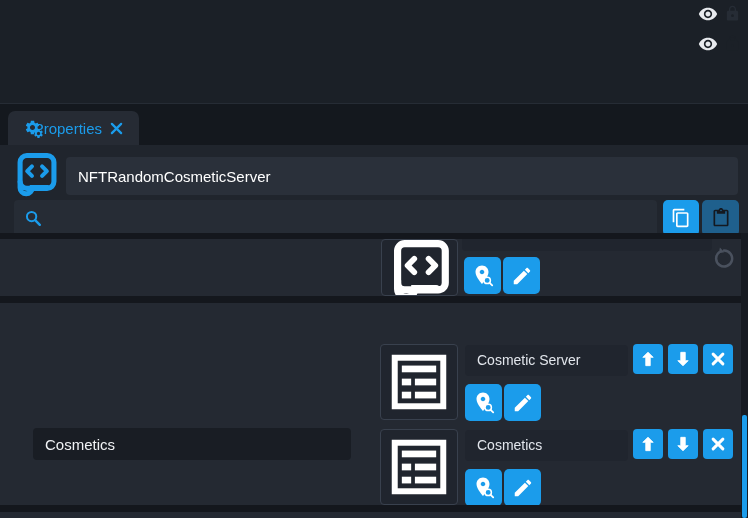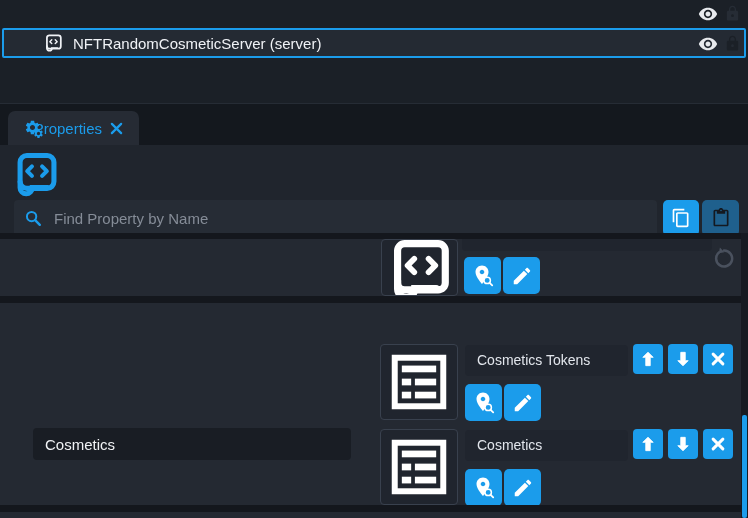--- a/index.html
+++ b/index.html
@@ -99,30 +99,20 @@
       <svg width="20" height="20" viewBox="0 0 24 24">
           <path fill="#e8eaee" d="M12 4.5C7 4.5 2.73 7.61 1 12c1.73 4.39 6 7.5 11 7.5s9.27-3.11 11-7.5c-1.73-4.39-6-7.5-11-7.5zM12 17c-2.76 0-5-2.24-5-5s2.24-5 5-5 5 2.24 5 5-2.24 5-5 5zm0-8c-1.66 0-3 1.34-3 3s1.34 3 3 3 3-1.34 3-3-1.34-3-3-3z"></path>
         </svg>
     </span>
     <span class="lock-slot" style="left:724px;top:5px">
       <svg width="17" height="17" viewBox="0 0 24 24">
           <path fill="#262c35" d="M18 8h-1V6c0-2.76-2.24-5-5-5S7 3.24 7 6v2H6c-1.1 0-2 .9-2 2v10c0 1.1.9 2 2 2h12c1.1 0 2-.9 2-2V10c0-1.1-.9-2-2-2zm-6 9c-1.1 0-2-.9-2-2s.9-2 2-2 2 .9 2 2-.9 2-2 2zm3.1-9H8.9V6c0-1.71 1.39-3.1 3.1-3.1 1.71 0 3.1 1.39 3.1 3.1v2z"></path>
         </svg>
     </span>
 
-    <div class="abs hier-sel">
-      <span style="margin-left:40px;color:#f0f2f6">
-        <svg width="19" height="20" viewBox="0 0 26 26">
-          <rect x="4" y="2.4" width="19" height="18.4" rx="3.4" fill="none" stroke="currentColor" stroke-width="2.4"></rect>
-          <path d="M10.6 8.6 L8 11.2 L10.6 13.8 M15.4 8.6 L18 11.2 L15.4 13.8" fill="none" stroke="currentColor" stroke-width="2" stroke-linecap="round" stroke-linejoin="round"></path>
-          <path d="M4 17.2 v3 a3.4 3.4 0 0 0 6.8 0 v-0.1 h7.6" fill="none" stroke="currentColor" stroke-width="2.4" stroke-linecap="round"></path>
-        </svg>
-      </span>
-      <span class="row-label">NFTRandomCosmeticServer (server)</span>
-    </div>
     <span class="eye-slot" style="left:698px;top:34px">
       <svg width="20" height="20" viewBox="0 0 24 24">
           <path fill="#e8eaee" d="M12 4.5C7 4.5 2.73 7.61 1 12c1.73 4.39 6 7.5 11 7.5s9.27-3.11 11-7.5c-1.73-4.39-6-7.5-11-7.5zM12 17c-2.76 0-5-2.24-5-5s2.24-5 5-5 5 2.24 5 5-2.24 5-5 5zm0-8c-1.66 0-3 1.34-3 3s1.34 3 3 3 3-1.34 3-3-1.34-3-3-3z"></path>
         </svg>
     </span>
     <span class="lock-slot" style="left:724px;top:35px">
       <svg width="17" height="17" viewBox="0 0 24 24">
           <path fill="#1b2027" d="M18 8h-1V6c0-2.76-2.24-5-5-5S7 3.24 7 6v2H6c-1.1 0-2 .9-2 2v10c0 1.1.9 2 2 2h12c1.1 0 2-.9 2-2V10c0-1.1-.9-2-2-2zm-6 9c-1.1 0-2-.9-2-2s.9-2 2-2 2 .9 2 2-.9 2-2 2zm3.1-9H8.9V6c0-1.71 1.39-3.1 3.1-3.1 1.71 0 3.1 1.39 3.1 3.1v2z"></path>
         </svg>
     </span>
@@ -149,29 +139,29 @@
 
   <div class="abs panel"></div>
 
   <span class="abs name-icon">
     <svg width="44" height="46" viewBox="0 0 26 27">
       <rect x="3.6" y="2" width="20" height="19.4" rx="4" fill="none" stroke="currentColor" stroke-width="3"></rect>
       <path d="M10.6 8.4 L7.8 11.2 L10.6 14 M16.6 8.4 L19.4 11.2 L16.6 14" fill="none" stroke="currentColor" stroke-width="2.4" stroke-linecap="round" stroke-linejoin="round"></path>
       <path d="M3.6 17.6 v3.4 a3.6 3.6 0 0 0 7.2 0 v-0.1 h9" fill="none" stroke="currentColor" stroke-width="3" stroke-linecap="round"></path>
     </svg>
   </span>
+  <input class="abs name-input" type="text" value="NFTRandomCosmeticServer" style="">
 
   <div class="abs search-box">
     <span>
       <svg width="19" height="19" viewBox="0 0 22 22">
         <circle cx="8.8" cy="8.8" r="5.4" fill="none" stroke="#1b9ceb" stroke-width="2.3"></circle>
         <path d="M12.9 12.9 L18.3 18.3" stroke="#1b9ceb" stroke-width="2.8" stroke-linecap="round"></path>
       </svg>
     </span>
-    <input class="search-input" type="text" placeholder="Find Property by Name" style="">
   </div>
 
   <div class="abs sq-btn btn-blue copy-btn">
     <span>
       <svg width="20" height="20" viewBox="0 0 24 24">
           <path fill="#ffffff" d="M16 1H4c-1.1 0-2 .9-2 2v14h2V3h12V1zm3 4H8c-1.1 0-2 .9-2 2v14c0 1.1.9 2 2 2h11c1.1 0 2-.9 2-2V7c0-1.1-.9-2-2-2zm0 16H8V7h11v14z"></path>
         </svg>
     </span>
   </div>
   <div class="abs sq-btn btn-paste paste-btn">
@@ -233,21 +223,21 @@
       <svg width="56" height="56" viewBox="0 0 30 30" fill="currentColor">
         <rect x="2" y="2" width="26" height="26" fill="none" stroke="currentColor" stroke-width="3.2"></rect>
         <rect x="5.8" y="6.2" width="18.4" height="3.6"></rect>
         <rect x="5.8" y="13.2" width="5" height="3.6"></rect>
           <rect x="12.8" y="13.2" width="11.4" height="3.6"></rect>
         <rect x="5.8" y="20.2" width="5" height="3.6"></rect>
           <rect x="12.8" y="20.2" width="11.4" height="3.6"></rect>
       </svg>
     </span>
   </div>
-  <div class="abs type-label" style="top:345px">Cosmetics Tokens</div>
+  <div class="abs type-label" style="top:345px">Cosmetic Server</div>
   <div class="abs sq-btn btn-blue b30" style="left:633px;top:344px">
     <span>
         <svg width="20" height="20" viewBox="0 0 24 24">
           <path fill="#ffffff" stroke="#ffffff" stroke-width="1" stroke-linejoin="round" d="M12 3.8 L5.8 10 H9.3 V20 H14.7 V10 H18.2 Z"></path>
         </svg>
       </span>
   </div>
   <div class="abs sq-btn btn-blue b30" style="left:668px;top:344px">
     <span>
         <svg width="20" height="20" viewBox="0 0 24 24">

